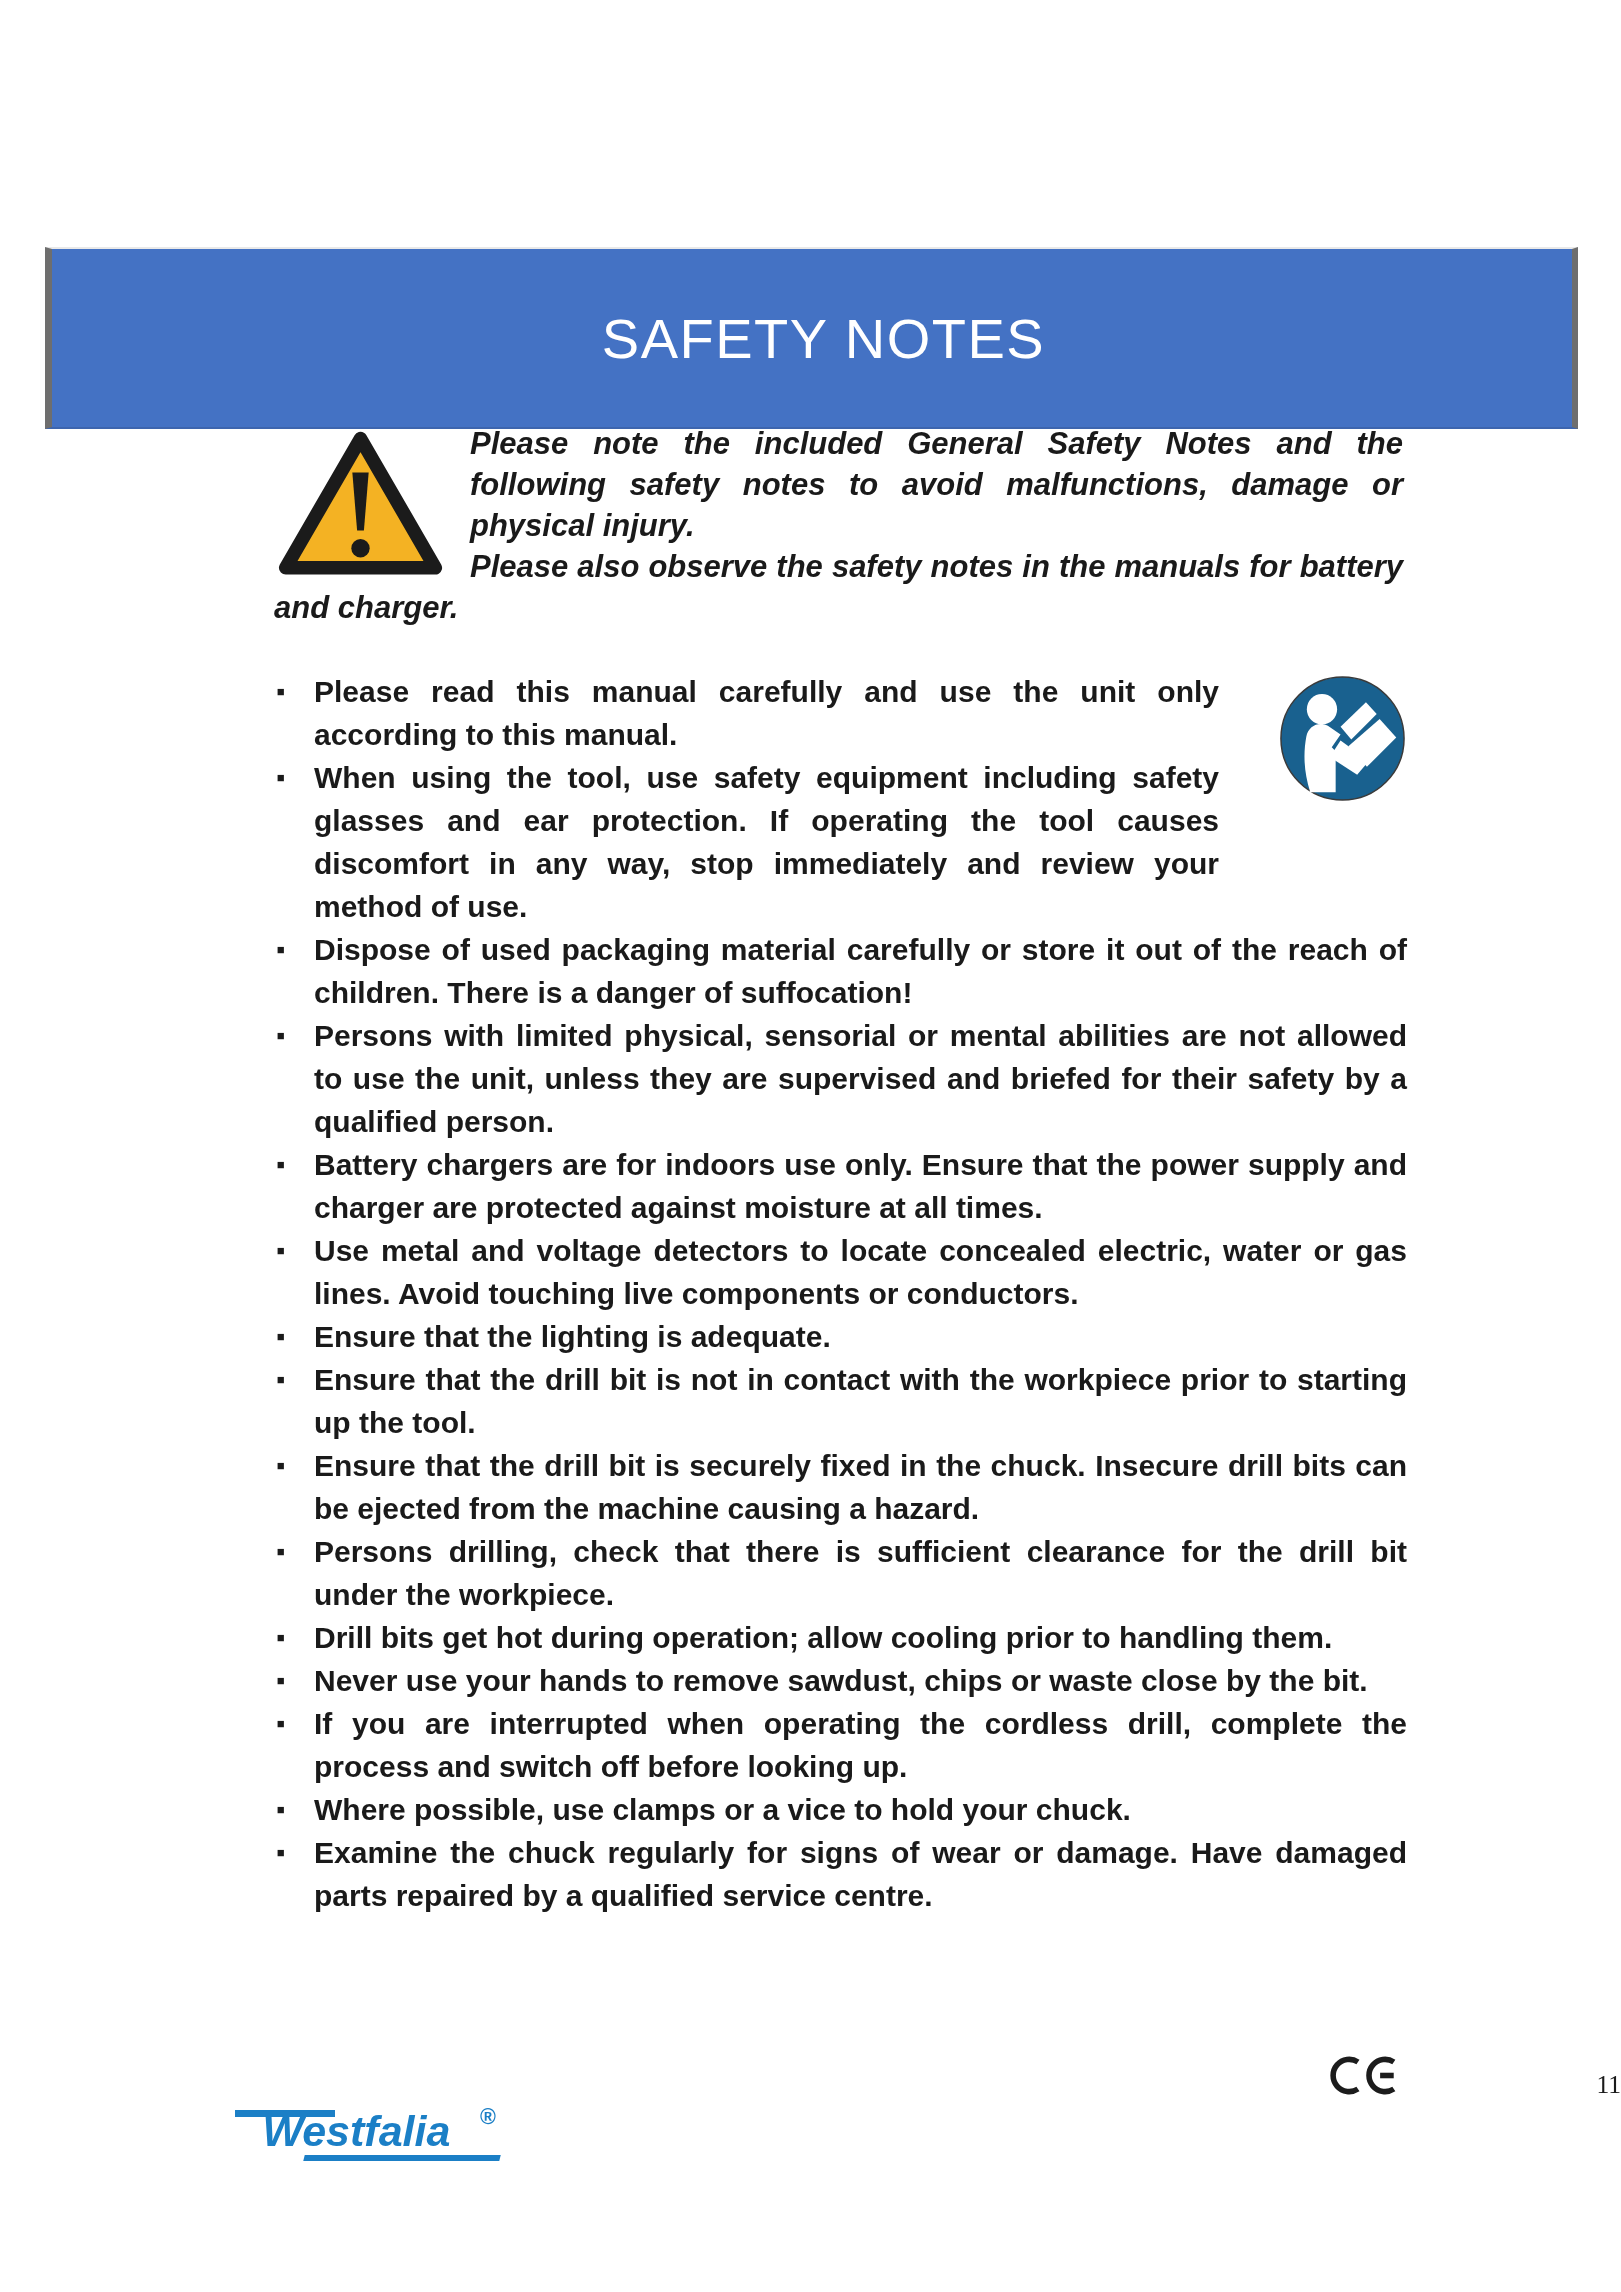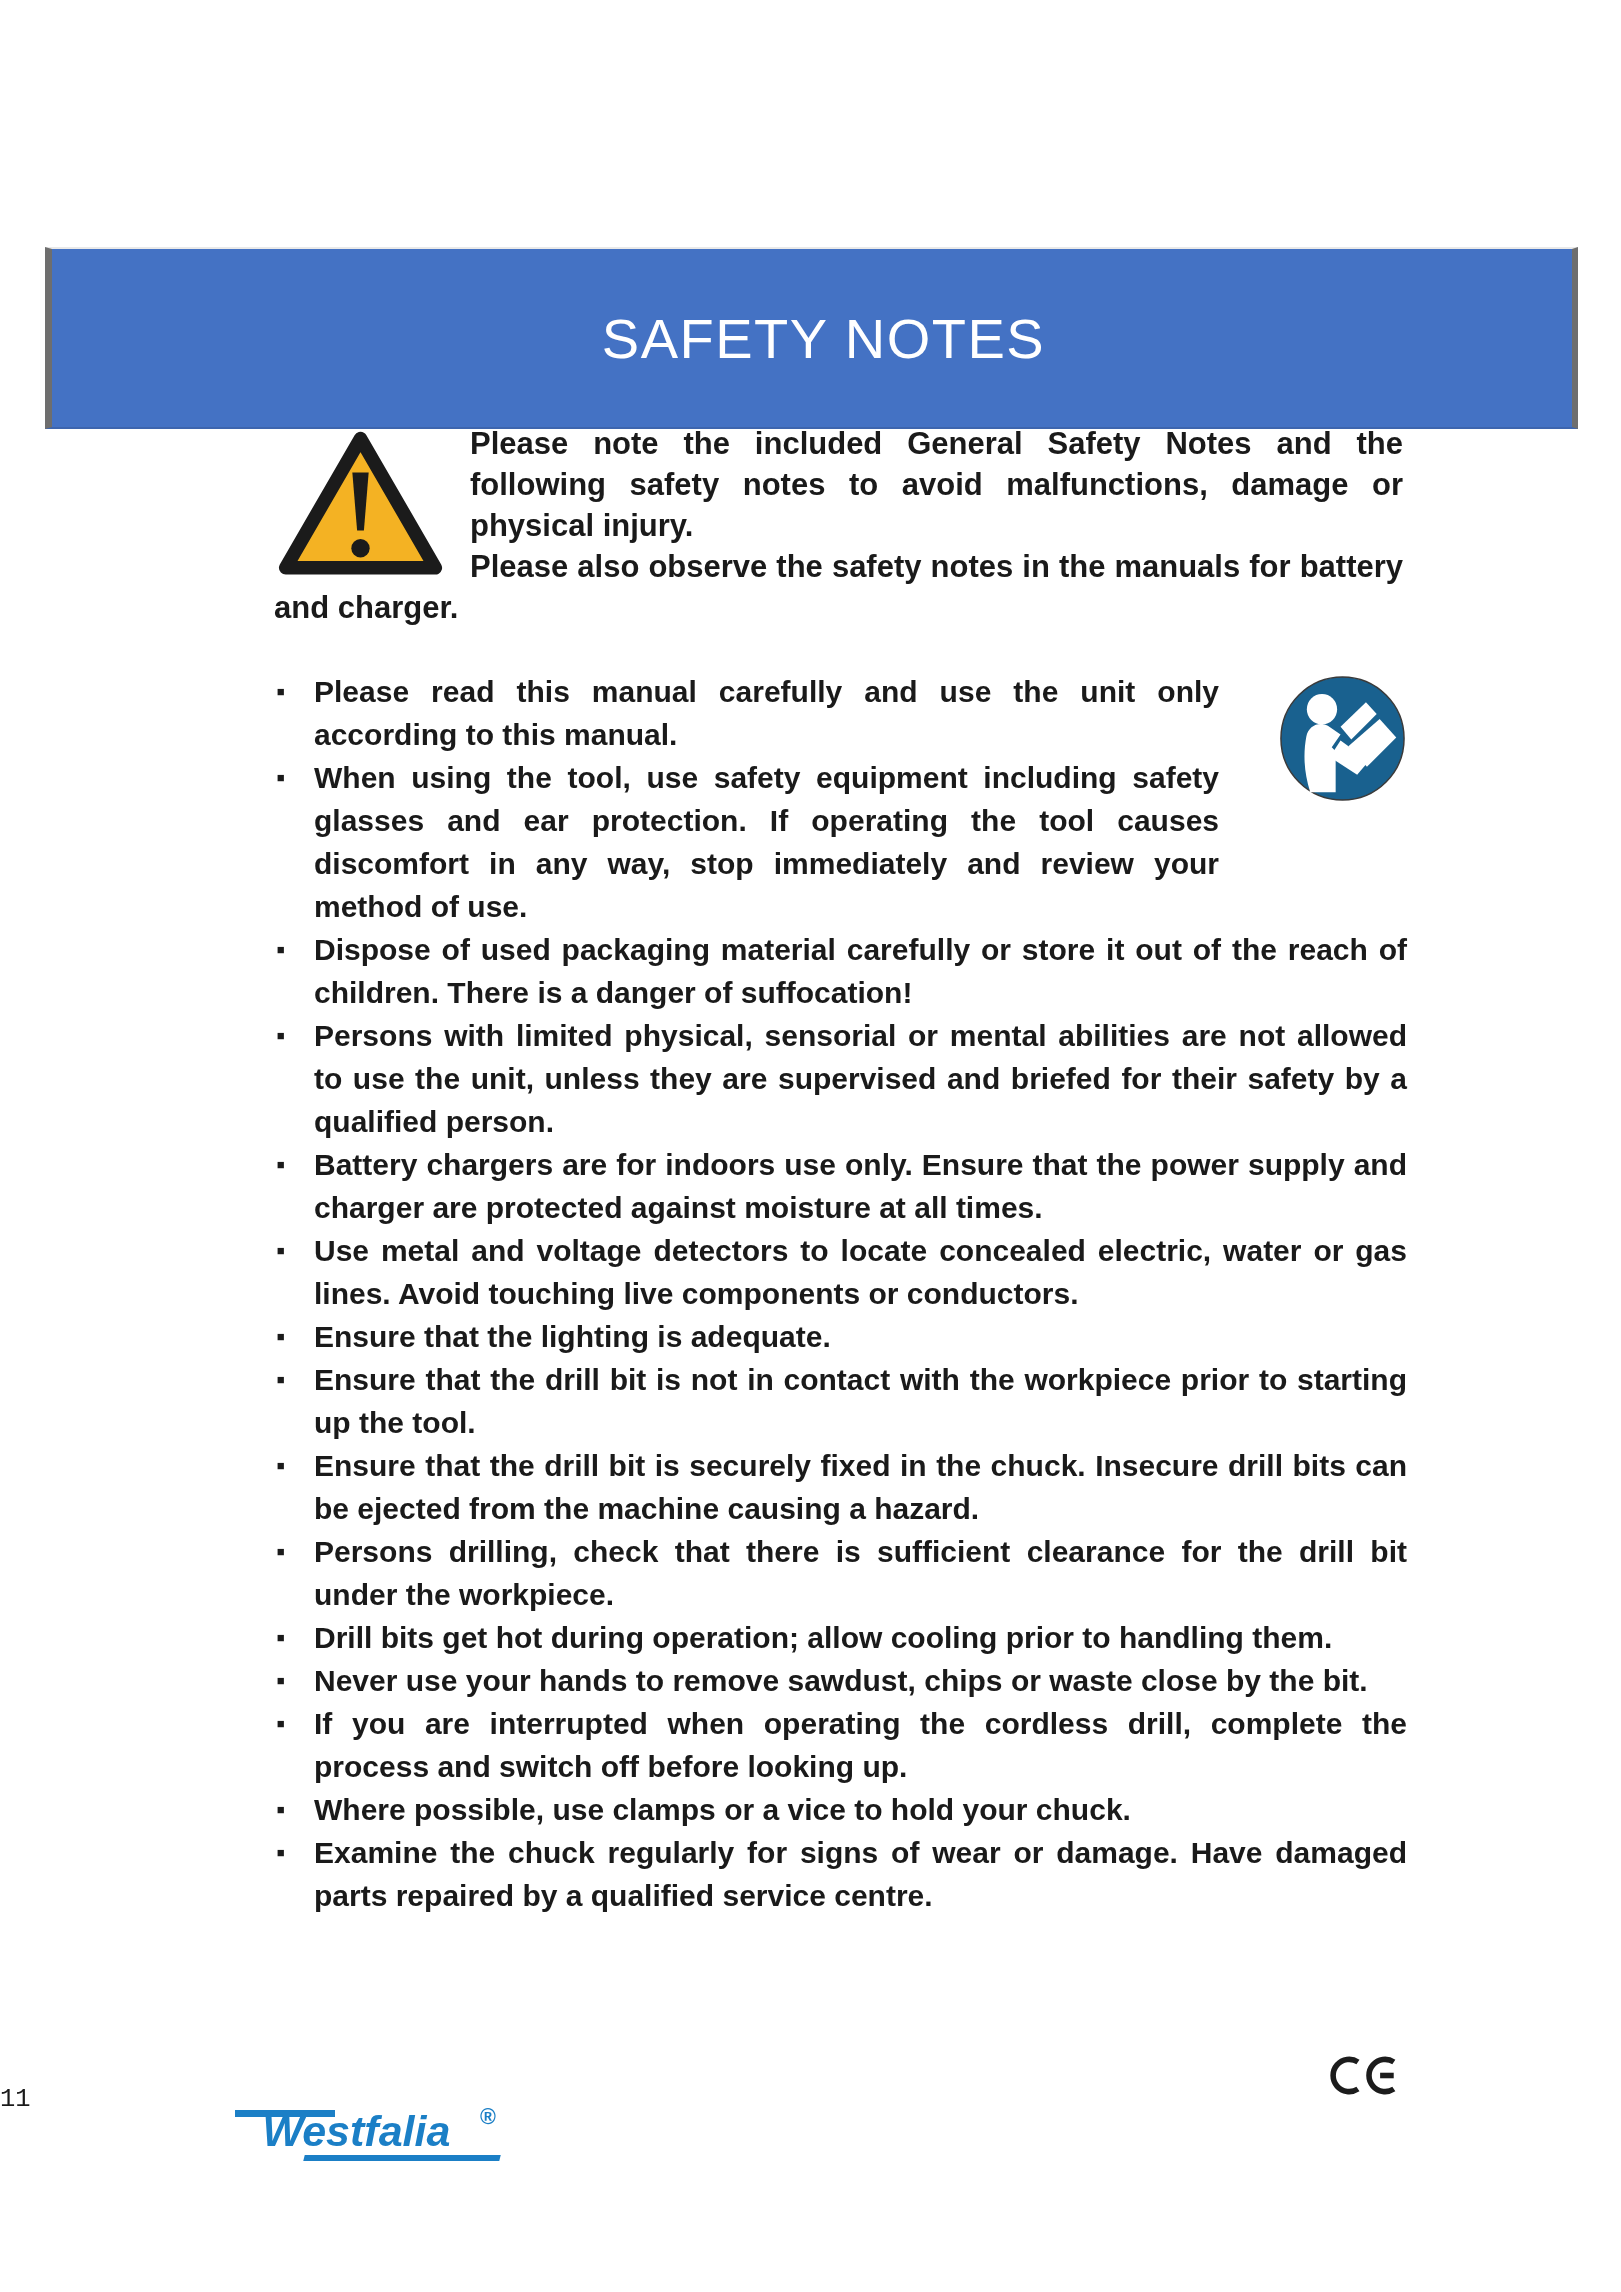--- a/index.html
+++ b/index.html
@@ -38,20 +38,21 @@
     font-weight:400;
     letter-spacing:1.5px;
   }
 
   
   .warning{
     position:absolute;left:274px;right:218px;top:423px;
     font-weight:bold;
     font-size:31px;line-height:41px;
     text-align:justify;
+    font-style:italic;
   }
   .triangle-float{
     float:left;
     width:196px;height:159px;
     margin-top:2px;
   }
   .triangle-float svg{display:block;width:173px;height:153px;}
 
   
   .list-wrap{
@@ -100,24 +101,23 @@
     width:196px;height:5.9px;
     background:var(--logo-blue);
     transform:skewX(-14deg);
   }
   .logo-reg{
     position:absolute;left:245px;top:-3.9px;
     font-size:21.6px;font-weight:bold;font-style:normal;
   }
   .page-number{
     position:absolute;left:0;right:0;top:2070px;
-    text-align:left;
-    font-family:Liberation Mono, monospace;
+    text-align:right;
+    font-family:Liberation Serif, serif;
     font-size:25.5px;
-    margin-top:15px;
   }
   .ce-mark{
     position:absolute;right:218px;top:2050px;
     width:73px;height:51px;
   }
   .ce-mark svg{display:block;width:73px;height:51px;}
 </style>
 </head>
 <body>
 

